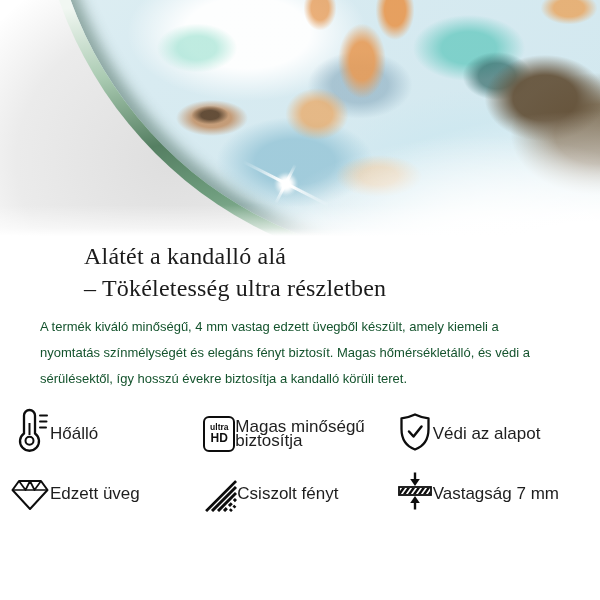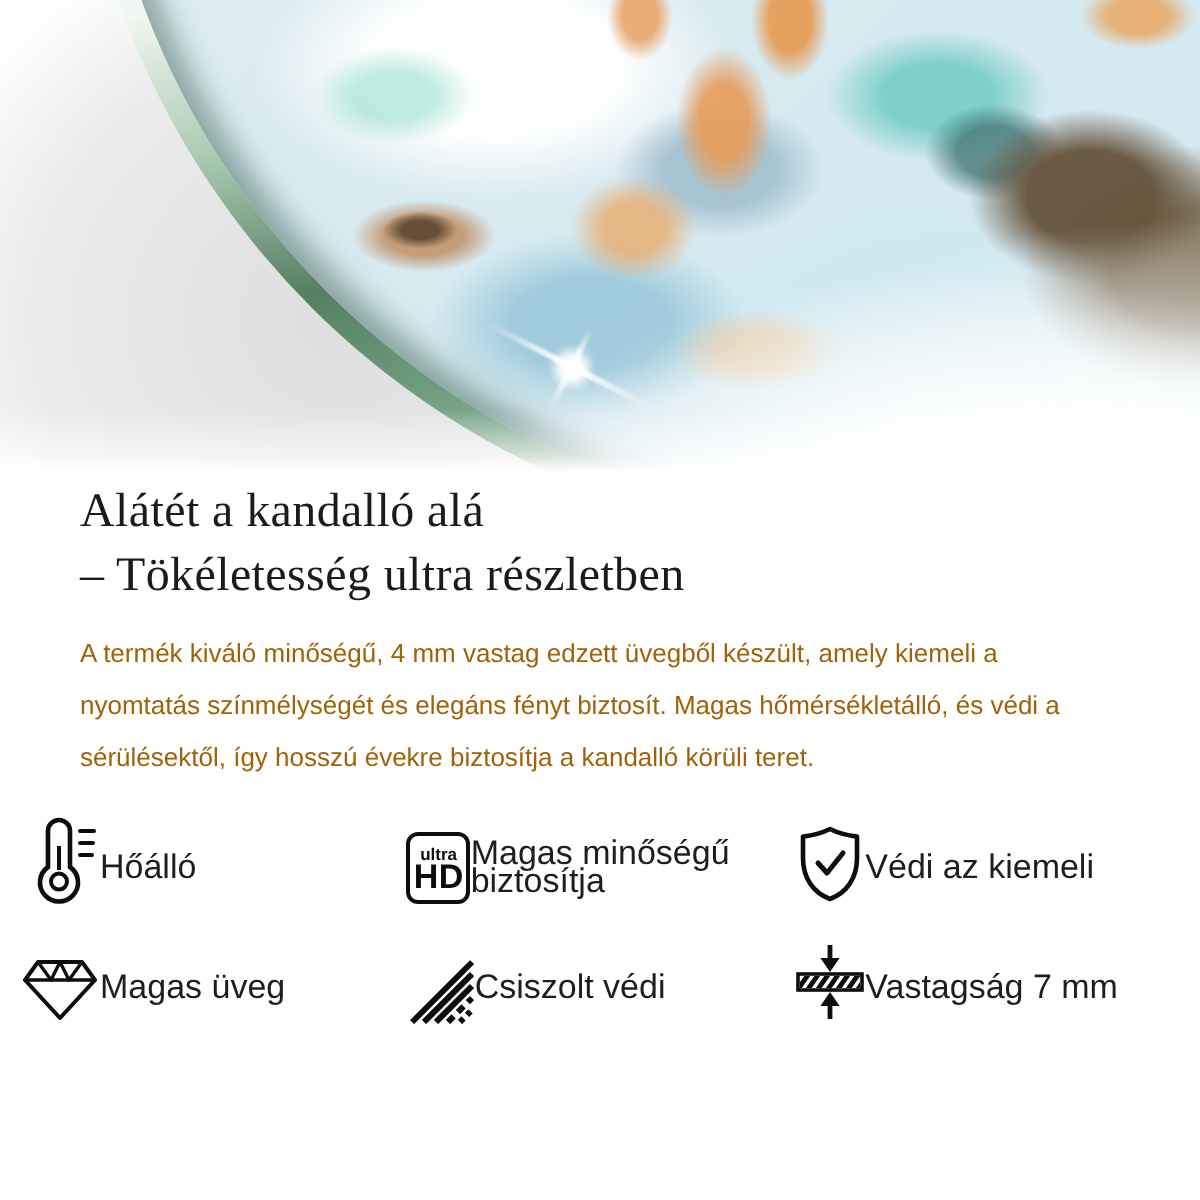--- a/index.html
+++ b/index.html
@@ -44,33 +44,33 @@
     background:linear-gradient(90deg,rgba(255,255,255,0) 0%,rgba(255,255,255,.95) 42% 58%,rgba(255,255,255,0) 100%);filter:blur(.5px);}
   .sparkle .r2{left:46px;top:14px;width:3px;height:44px;border-radius:3px;transform:rotate(27deg);
     background:linear-gradient(180deg,rgba(255,255,255,0),rgba(255,255,255,.95) 40% 60%,rgba(255,255,255,0));filter:blur(.5px);}
   .sparkle .glow{left:36px;top:24px;width:24px;height:24px;border-radius:50%;
     background:radial-gradient(circle,#fff 0 30%,rgba(255,255,255,0) 70%);filter:blur(1px);}
 
   
   .content{padding:0 40px;}
   .title{margin:4px 0 0;font-family:"Liberation Serif",serif;font-weight:400;font-size:24px;
     line-height:32px;color:#1b1b1b;letter-spacing:.2px;}
-  .title span{display:block;}
-  .desc{margin:10px 0 0;width:512px;font-size:13px;line-height:26px;color:#a16207;}
+  .title span{display:block;margin-left:44px;}
+  .desc{margin:10px 0 0;width:512px;font-size:13px;line-height:26px;color:#14532d;}
 
   
   .features{margin:14px -30px 0;display:grid;grid-template-columns:repeat(3,1fr);row-gap:14px;}
   .feature{display:flex;flex-direction:row;align-items:center;}
   .ficon{height:46px;display:flex;align-items:flex-end;justify-content:center;}
   .flabel{margin-top:9px;font-size:17px;line-height:14px;color:#1e1e1e;}
   svg{display:block;}
   .hd-badge{box-sizing:border-box;width:32px;height:36px;border:2.4px solid #0d0d0d;border-radius:6px;
     display:flex;flex-direction:column;align-items:center;justify-content:center;color:#0d0d0d;}
   .hd-top{font-size:8.5px;font-weight:700;line-height:9px;}
-  .hd-bottom{font-size:17px;font-weight:800;line-height:13px;letter-spacing:.2px;}
+  .hd-bottom{font-size:12px;font-weight:800;line-height:13px;letter-spacing:.2px;}
 </style>
 </head>
 <body>
 
 <div class="page">
 
   <div class="hero">
     <div class="plate-shadow"></div>
     <div class="glass-edge"></div>
     <div class="glass-plate"></div>
@@ -116,52 +116,52 @@
         <div class="flabel">Magas minőségű biztosítja</div>
       </div>
 
       <div class="feature">
         <div class="ficon">
           <svg width="36" height="40" viewBox="0 0 36 40" fill="none" stroke="#0d0d0d" stroke-width="2.3">
             <path d="M18 2.5 C22 4.5 27.5 5.8 31.5 6.3 V17 C31.5 27.5 26 34.5 18 37.5 C10 34.5 4.5 27.5 4.5 17 V6.3 C8.5 5.8 14 4.5 18 2.5 Z" stroke-linejoin="round"></path>
             <path d="M12 19.5 L16.5 24.5 L24.5 14.5" stroke-width="2.5" stroke-linecap="round" stroke-linejoin="round"></path>
           </svg>
         </div>
-        <div class="flabel">Védi az kiemeli</div>
+        <div class="flabel">Védi az alapot</div>
       </div>
 
       <div class="feature">
         <div class="ficon">
           <svg width="40" height="34" viewBox="0 0 40 34" fill="none" stroke="#0d0d0d" stroke-width="2">
             <polygon points="9,3 31,3 37.5,12 20,31 2.5,12" stroke-linejoin="round"></polygon>
             <line x1="2.5" y1="12" x2="37.5" y2="12" stroke-width="1.7"></line>
             <path d="M9 3 L15.5 12 L20 3 L24.5 12 L31 3" stroke-width="1.7" stroke-linejoin="round"></path>
           </svg>
         </div>
-        <div class="flabel">Magas üveg</div>
+        <div class="flabel">Edzett üveg</div>
       </div>
 
       <div class="feature">
         <div class="ficon">
           <svg width="34" height="34" viewBox="0 0 34 34">
             <defs>
                 <clipPath id="triclip">
                   <polygon points="0,34 34,0 34,34"></polygon>
                 </clipPath>
               </defs>
             <g clip-path="url(#triclip)" stroke="#0d0d0d" stroke-width="3">
               <line x1="3" y1="33" x2="33" y2="3"></line>
               <line x1="9" y1="33" x2="33" y2="9"></line>
               <line x1="15" y1="33" x2="33" y2="15"></line>
               <line x1="21" y1="33" x2="33" y2="21" stroke-dasharray="4 3"></line>
               <line x1="27" y1="33" x2="33" y2="27" stroke-dasharray="2.5 2.5"></line>
             </g>
           </svg>
         </div>
-        <div class="flabel">Csiszolt védi</div>
+        <div class="flabel">Csiszolt fényt</div>
       </div>
 
       <div class="feature">
         <div class="ficon">
           <svg width="36" height="42" viewBox="0 0 36 42">
             <defs>
                 <clipPath id="barclip">
                   <rect x="3" y="18" width="30" height="6"></rect>
                 </clipPath>
               </defs>

